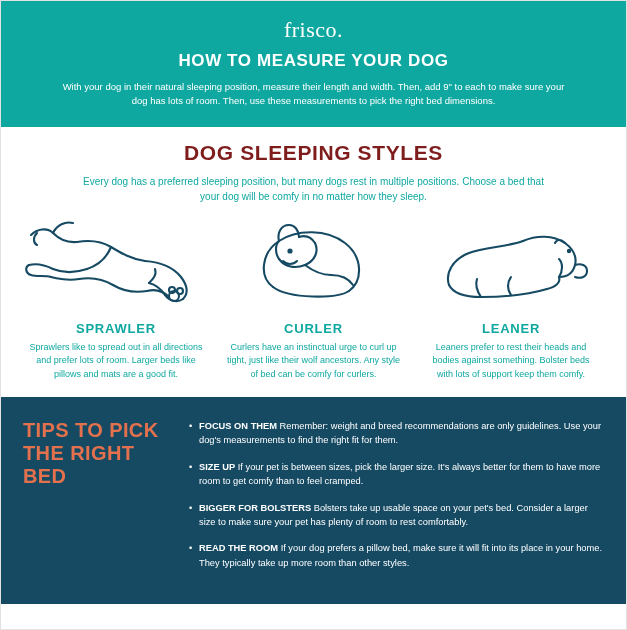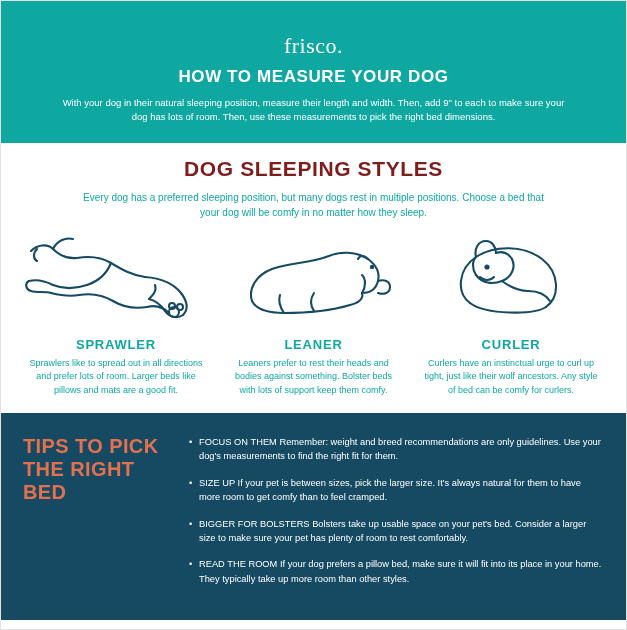--- a/index.html
+++ b/index.html
@@ -19,21 +19,21 @@
     height: 630px;
     background: #ffffff;
     box-sizing: border-box;
     border: 1px solid #e2e2e2;
     overflow: hidden;
   }
 
   
   .header {
     background: #0fa8a0;
-    padding: 32px 24px 18px 24px;
+    padding: 16px 24px 18px 24px;
     text-align: center;
     color: #ffffff;
   }
   .brand {
     font-family: "Liberation Serif", serif;
     font-size: 22px;
     letter-spacing: 0.5px;
     margin-bottom: 8px;
     font-weight: normal;
   }
@@ -135,21 +135,21 @@
   }
   .tip-bullet {
     flex: 0 0 10px;
     font-size: 9.3px;
     line-height: 1.55;
   }
   .tip-text {
     flex: 1;
   }
   .tip-lead {
-    font-weight: normal;
+    font-weight: bold;
   }
 </style>
 </head>
 <body>
 
 <div class="page">
 
   <div class="header">
     <div class="brand">frisco.</div>
     <div class="header-title">HOW TO MEASURE YOUR DOG</div>
@@ -185,74 +185,74 @@
             <circle cx="157" cy="76" r="3"></circle>
             <path d="M14 18 C10 22, 10 28, 14 30"></path>
           </svg>
         </div>
         <div class="dog-name">SPRAWLER</div>
         <div class="dog-desc">Sprawlers like to spread out in all directions and prefer lots of room. Larger beds like pillows and mats are a good fit.</div>
       </div>
 
       <div class="dog-col">
         <div class="dog-art">
+          <svg width="130" height="100" viewBox="0 0 130 100" fill="none" stroke="#164a63" stroke-width="2.1" stroke-linecap="round" stroke-linejoin="round">
+            <path d="M24 72 C10 62, 12 38, 30 26 C48 14, 78 14, 96 28 C114 42, 114 66, 100 76"></path>
+            <path d="M100 76 C88 84, 40 84, 24 72"></path>
+            <path d="M30 26 C28 18, 32 10, 40 10 C46 10, 50 16, 50 22"></path>
+            <path d="M50 22 C56 20, 62 22, 66 28"></path>
+            <path d="M66 28 C70 36, 66 46, 56 50"></path>
+            <path d="M56 50 C46 54, 36 52, 30 44"></path>
+            <path d="M30 44 C26 38, 26 30, 30 26"></path>
+            <path d="M56 50 C64 56, 72 60, 82 60"></path>
+            <path d="M82 60 C92 60, 100 64, 104 70"></path>
+            <circle cx="41" cy="36" r="2.6" fill="#164a63" stroke="none"></circle>
+            <path d="M34 46 C38 50, 44 50, 48 46"></path>
+          </svg>
+        </div>
+        <div class="dog-name">CURLER</div>
+        <div class="dog-desc">Curlers have an instinctual urge to curl up tight, just like their wolf ancestors. Any style of bed can be comfy for curlers.</div>
+      </div>
+
+      <div class="dog-col">
+        <div class="dog-art">
           <svg width="160" height="100" viewBox="0 0 160 100" fill="none" stroke="#164a63" stroke-width="2.1" stroke-linecap="round" stroke-linejoin="round">
             <path d="M18 70 C14 58, 22 44, 38 38 C54 32, 76 32, 92 26"></path>
             <path d="M92 26 C106 20, 122 20, 134 28"></path>
             <path d="M134 28 C142 34, 146 42, 144 50"></path>
             <path d="M144 50 C142 58, 136 62, 128 62"></path>
             <path d="M128 62 C132 56, 132 48, 128 44"></path>
             <path d="M144 50 C150 48, 156 50, 156 56 C156 62, 150 64, 144 62"></path>
             <path d="M18 70 C22 78, 34 82, 50 82 C72 82, 96 80, 116 74"></path>
             <path d="M116 74 C124 72, 130 68, 128 62"></path>
             <path d="M50 82 C46 76, 44 70, 46 64"></path>
             <path d="M80 80 C76 74, 76 68, 80 62"></path>
             <circle cx="138" cy="36" r="2.2" fill="#164a63" stroke="none"></circle>
             <path d="M134 28 C130 24, 126 24, 124 28"></path>
           </svg>
         </div>
         <div class="dog-name">LEANER</div>
         <div class="dog-desc">Leaners prefer to rest their heads and bodies against something. Bolster beds with lots of support keep them comfy.</div>
       </div>
 
-      <div class="dog-col">
-        <div class="dog-art">
-          <svg width="130" height="100" viewBox="0 0 130 100" fill="none" stroke="#164a63" stroke-width="2.1" stroke-linecap="round" stroke-linejoin="round">
-            <path d="M24 72 C10 62, 12 38, 30 26 C48 14, 78 14, 96 28 C114 42, 114 66, 100 76"></path>
-            <path d="M100 76 C88 84, 40 84, 24 72"></path>
-            <path d="M30 26 C28 18, 32 10, 40 10 C46 10, 50 16, 50 22"></path>
-            <path d="M50 22 C56 20, 62 22, 66 28"></path>
-            <path d="M66 28 C70 36, 66 46, 56 50"></path>
-            <path d="M56 50 C46 54, 36 52, 30 44"></path>
-            <path d="M30 44 C26 38, 26 30, 30 26"></path>
-            <path d="M56 50 C64 56, 72 60, 82 60"></path>
-            <path d="M82 60 C92 60, 100 64, 104 70"></path>
-            <circle cx="41" cy="36" r="2.6" fill="#164a63" stroke="none"></circle>
-            <path d="M34 46 C38 50, 44 50, 48 46"></path>
-          </svg>
-        </div>
-        <div class="dog-name">CURLER</div>
-        <div class="dog-desc">Curlers have an instinctual urge to curl up tight, just like their wolf ancestors. Any style of bed can be comfy for curlers.</div>
-      </div>
-
     </div>
   </div>
 
   <div class="tips">
     <div class="tips-title">TIPS TO PICK THE RIGHT BED</div>
     <div class="tips-list">
 
       <div class="tip-item">
         <span class="tip-bullet">•</span>
         <span class="tip-text"><span class="tip-lead">FOCUS ON THEM</span> <span>Remember: weight and breed recommendations are only guidelines. Use your dog's measurements to find the right fit for them.</span></span>
       </div>
 
       <div class="tip-item">
         <span class="tip-bullet">•</span>
-        <span class="tip-text"><span class="tip-lead">SIZE UP</span> <span>If your pet is between sizes, pick the larger size. It's always natural for them to have more room to get comfy than to feel cramped.</span></span>
+        <span class="tip-text"><span class="tip-lead">SIZE UP</span> <span>If your pet is between sizes, pick the larger size. It's always better for them to have more room to get comfy than to feel cramped.</span></span>
       </div>
 
       <div class="tip-item">
         <span class="tip-bullet">•</span>
         <span class="tip-text"><span class="tip-lead">BIGGER FOR BOLSTERS</span> <span>Bolsters take up usable space on your pet's bed. Consider a larger size to make sure your pet has plenty of room to rest comfortably.</span></span>
       </div>
 
       <div class="tip-item">
         <span class="tip-bullet">•</span>
         <span class="tip-text"><span class="tip-lead">READ THE ROOM</span> <span>If your dog prefers a pillow bed, make sure it will fit into its place in your home. They typically take up more room than other styles.</span></span>

